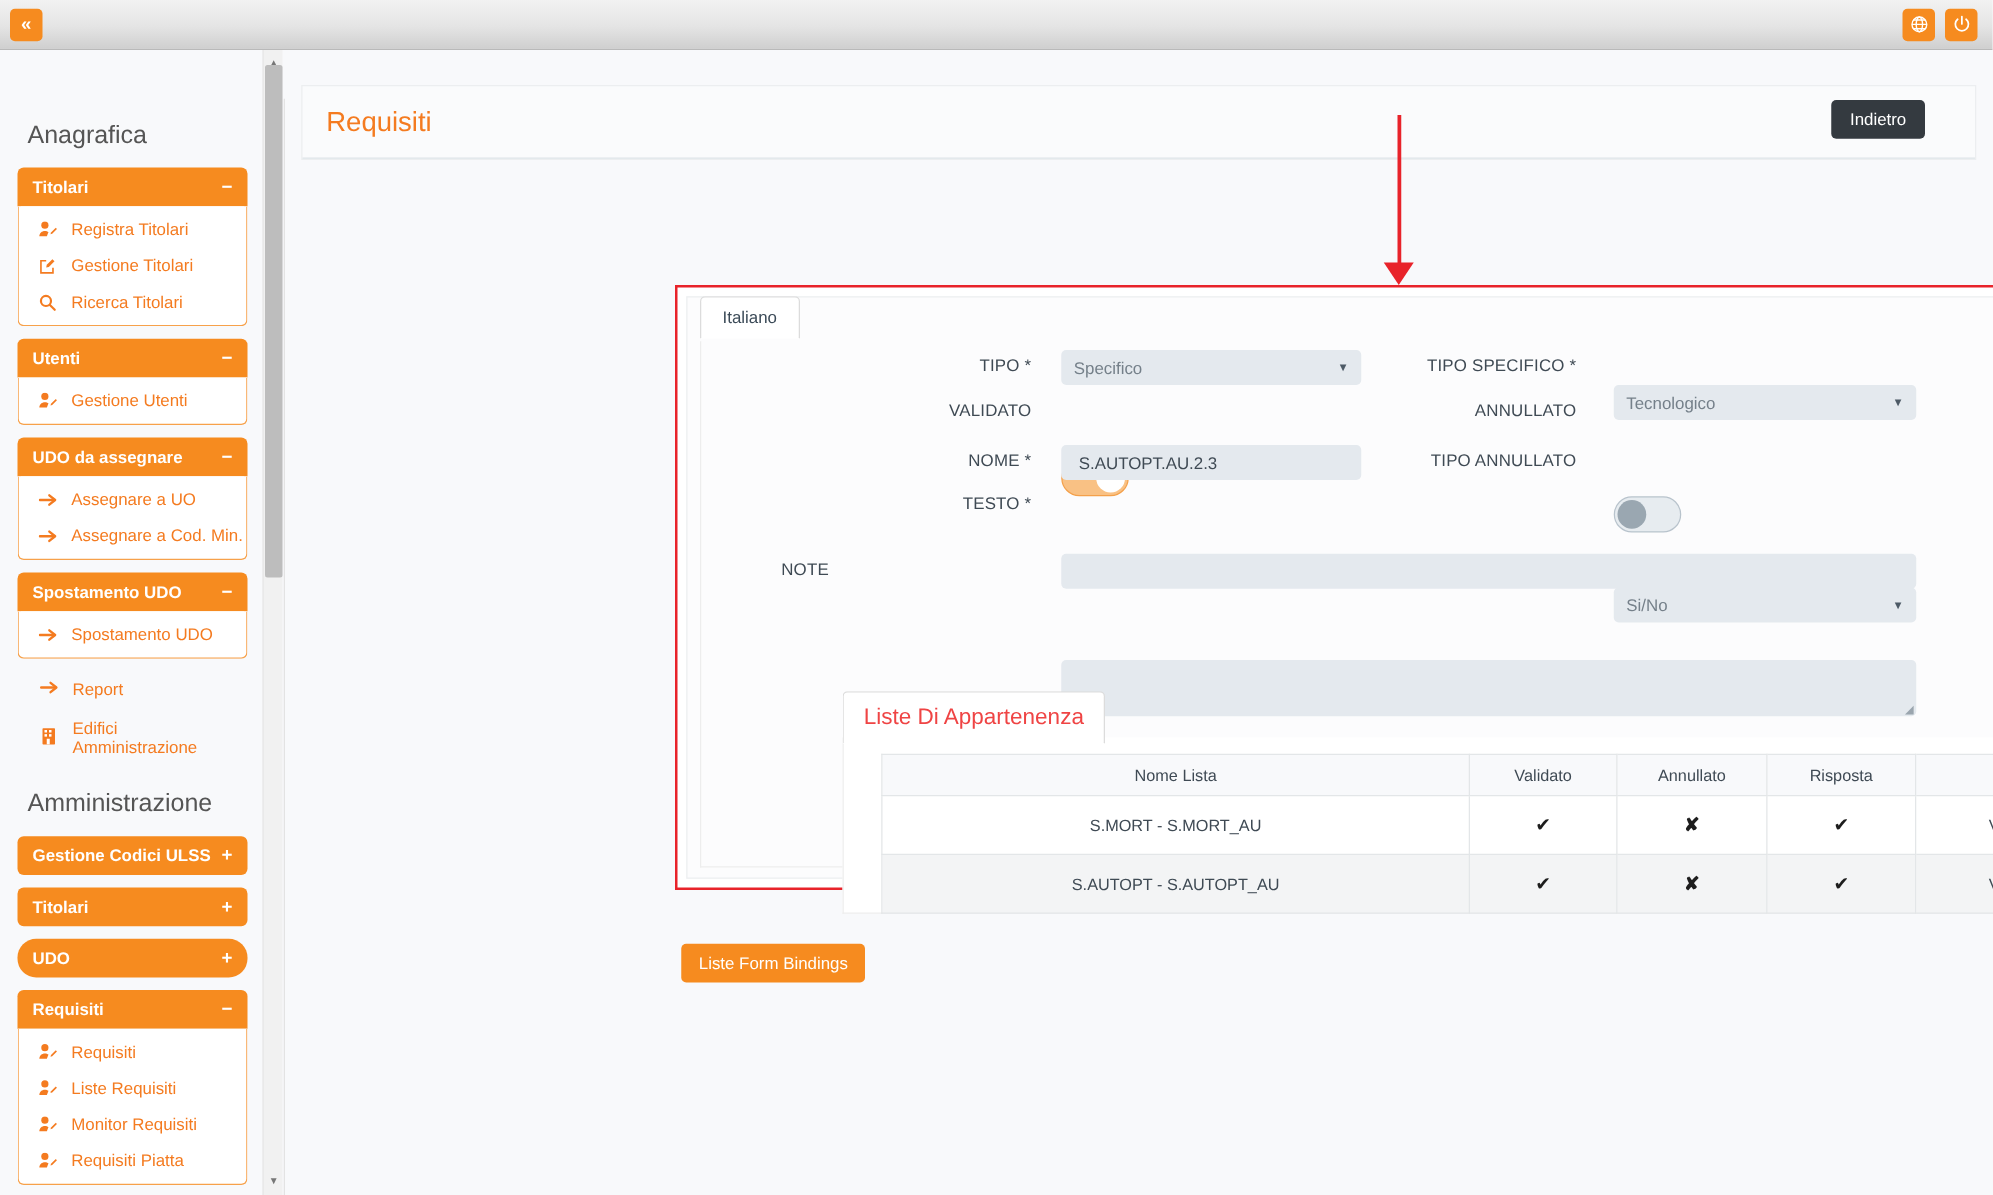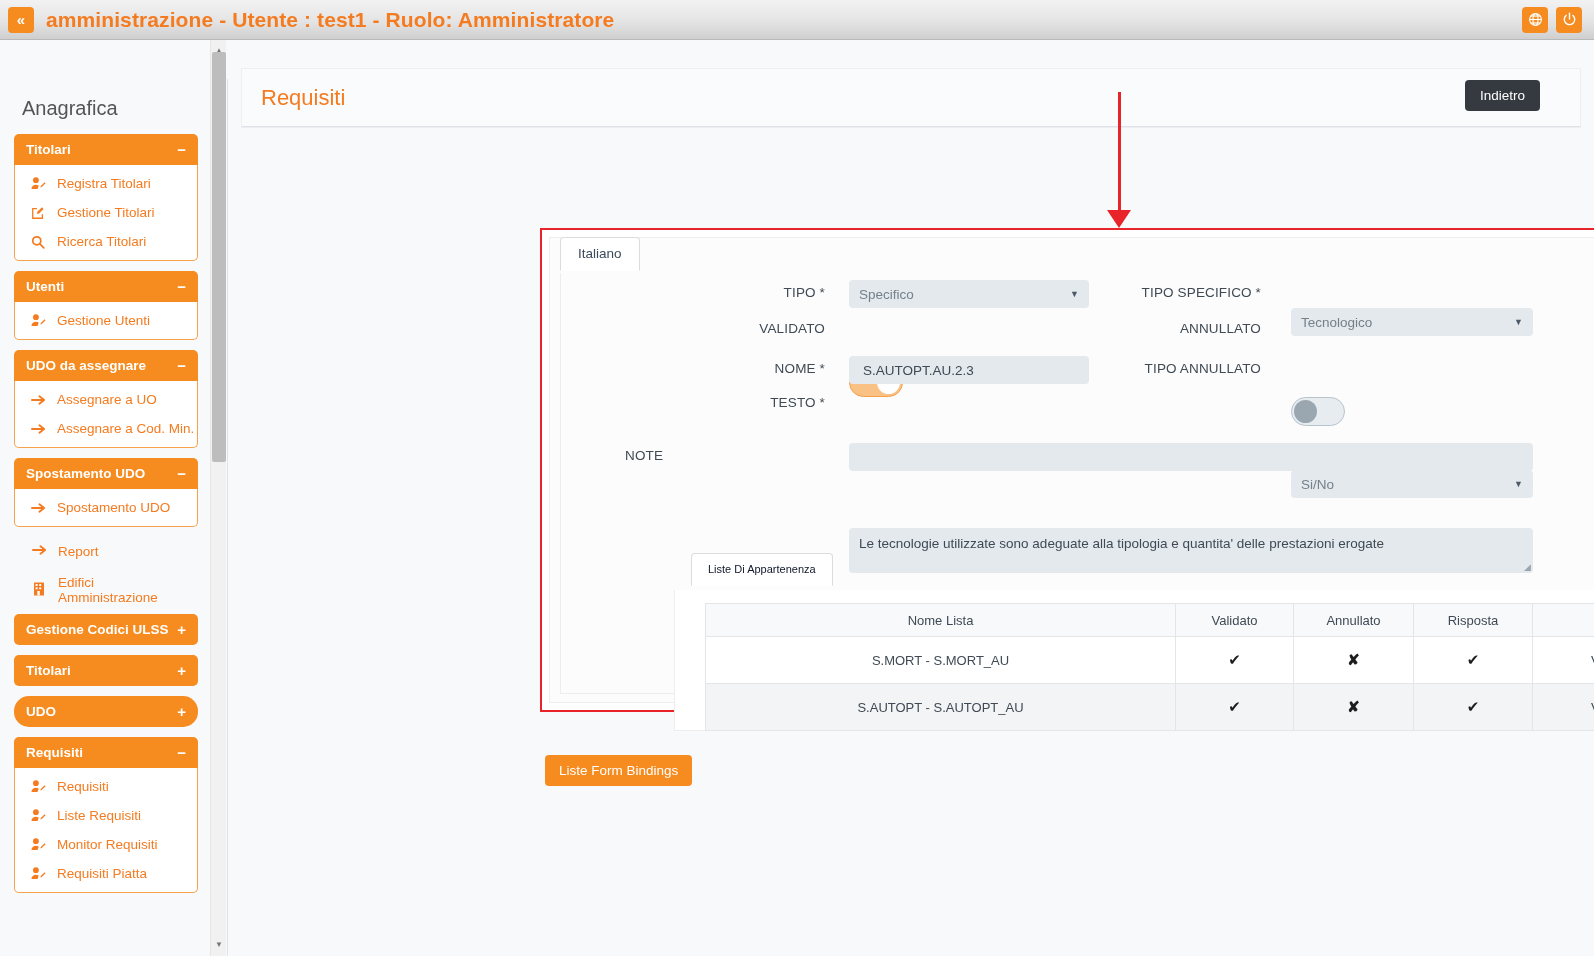--- a/index.html
+++ b/index.html
@@ -276,27 +276,27 @@
   }
   .toggle.on .knob { right: 2px; background: #ffffff; }
   .toggle.off .knob { left: 2px; background: #9aa7b1; }
 
   
   #liste-wrap {
     position: absolute; left: 113px; top: 280px;
     width: 1037px; height: 178px;
   }
   #liste-tab {
-    position: absolute; left: 17px; top: 0;
+    position: absolute; left: 0; top: 0;
     background: #fff;
     border: 1px solid #dcdcdc;
     border-bottom-color: #fff;
     border-radius: 4px 4px 0 0;
     padding: 9px 16px 10px 16px;
-    font-size: 11px; color: #0f172a;
+    font-size: 18px; color: #ef4444;
     cursor: pointer; z-index: 3;
   }
   #liste-panel {
     position: absolute; left: 0; top: 37px;
     width: 1037px; height: 141px;
     background: #fff;
     border: 1px solid #ededed;
     border-top: none;
   }
   table.lt {
@@ -335,21 +335,20 @@
     cursor: pointer;
   }
 </style>
 </head>
 <body>
 
 <div id="topbar">
   <div id="collapse-btn">
     <span>«</span>
   </div>
-  <div id="app-title">amministrazione - Utente : test1 - Ruolo: Amministratore</div>
   <div id="topbar-actions">
     <div class="tb-icon">
       <svg width="15" height="15" viewBox="0 0 16 16" fill="none" stroke="#fff" stroke-width="1.2">
         <circle cx="8" cy="8" r="6.3"></circle>
           <ellipse cx="8" cy="8" rx="2.7" ry="6.3"></ellipse>
         <line x1="1.7" y1="8" x2="14.3" y2="8"></line>
           <line x1="2.8" y1="4.3" x2="13.2" y2="4.3"></line>
         <line x1="2.8" y1="11.7" x2="13.2" y2="11.7"></line>
       </svg>
     </div>
@@ -486,20 +485,21 @@
               <rect x="6.2" y="2" width="2" height="2"></rect>
               <rect x="2.6" y="5.3" width="2" height="2"></rect>
               <rect x="6.2" y="5.3" width="2" height="2"></rect>
               <rect x="4.4" y="9" width="2.4" height="4.5"></rect>
             </g>
           </svg>
       </span>
       <span>Edifici Amministrazione</span>
     </div>
 
+    <div class="side-heading">Amministrazione</div>
 
     <div class="grp">
       <div class="grp-header" style="border-radius:5px">
         <span>Gestione Codici ULSS</span>
         <span class="grp-sign">+</span>
       </div>
     </div>
     <div class="grp">
       <div class="grp-header" style="border-radius:5px">
         <span>Titolari</span>
@@ -629,21 +629,20 @@
         </div>
         <div class="fctl sel" style="left:730px; top:83px; width:242px;">
           <span>Si/No</span>
           <span class="caret">▼</span>
         </div>
 
         <div class="frow" style="left:64px; top:122px; width:200px; justify-content:flex-end;">
           <span class="flabel">TESTO *</span>
         </div>
         <div class="fctl area" style="left:288px; top:113px; width:684px; height:45px;">
-          <span>Le tecnologie utilizzate sono adeguate alla tipologia e quantita' delle prestazioni erogate</span>
           <span class="grip">◢</span>
         </div>
 
         <div class="frow" style="left:64px; top:175px; width:200px; justify-content:flex-start;">
           <span class="flabel">NOTE</span>
         </div>
         <div class="fctl txt" style="left:288px; top:170px; width:684px;">
           <span></span>
         </div>
 

